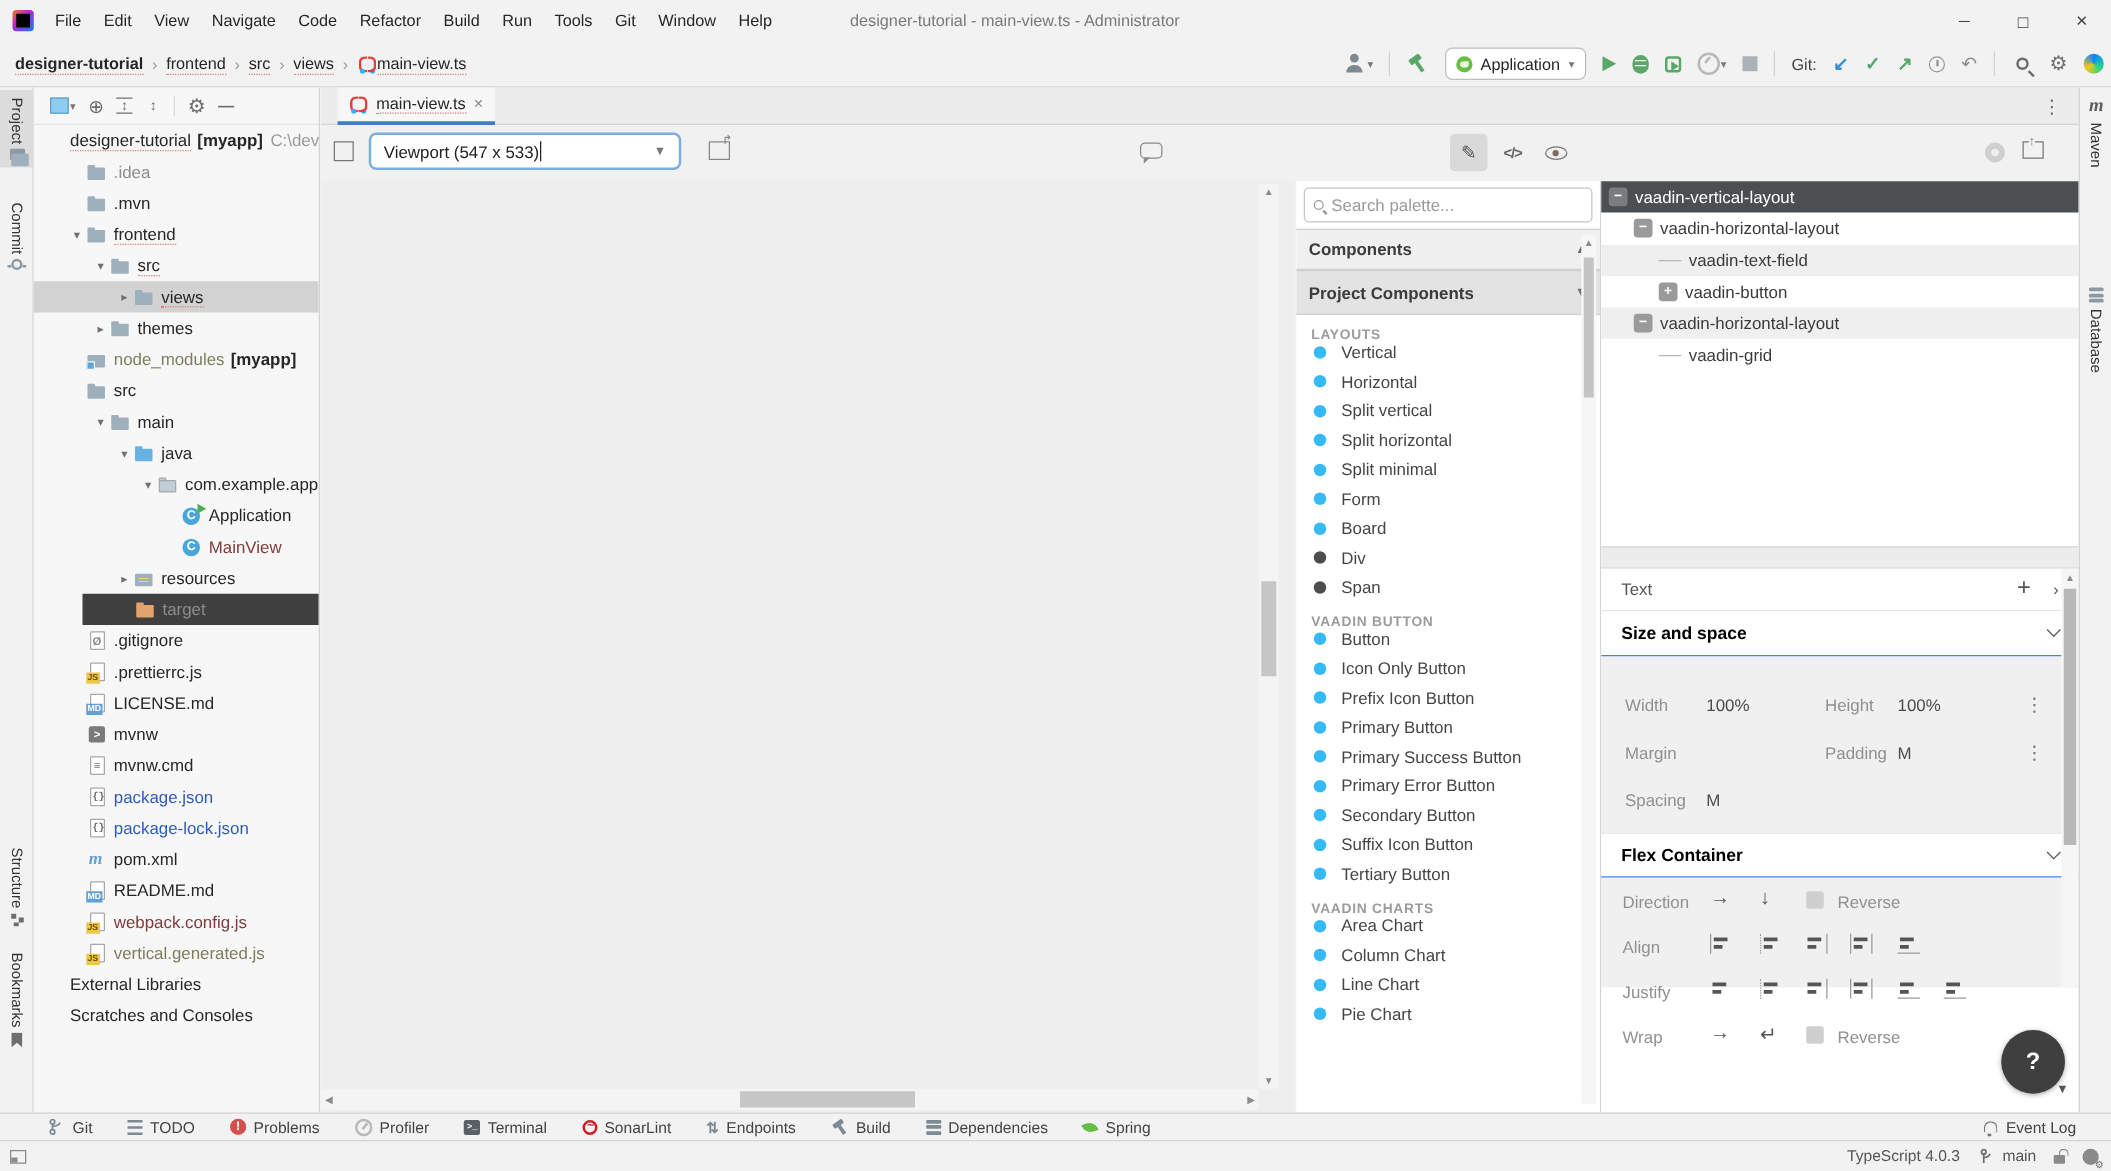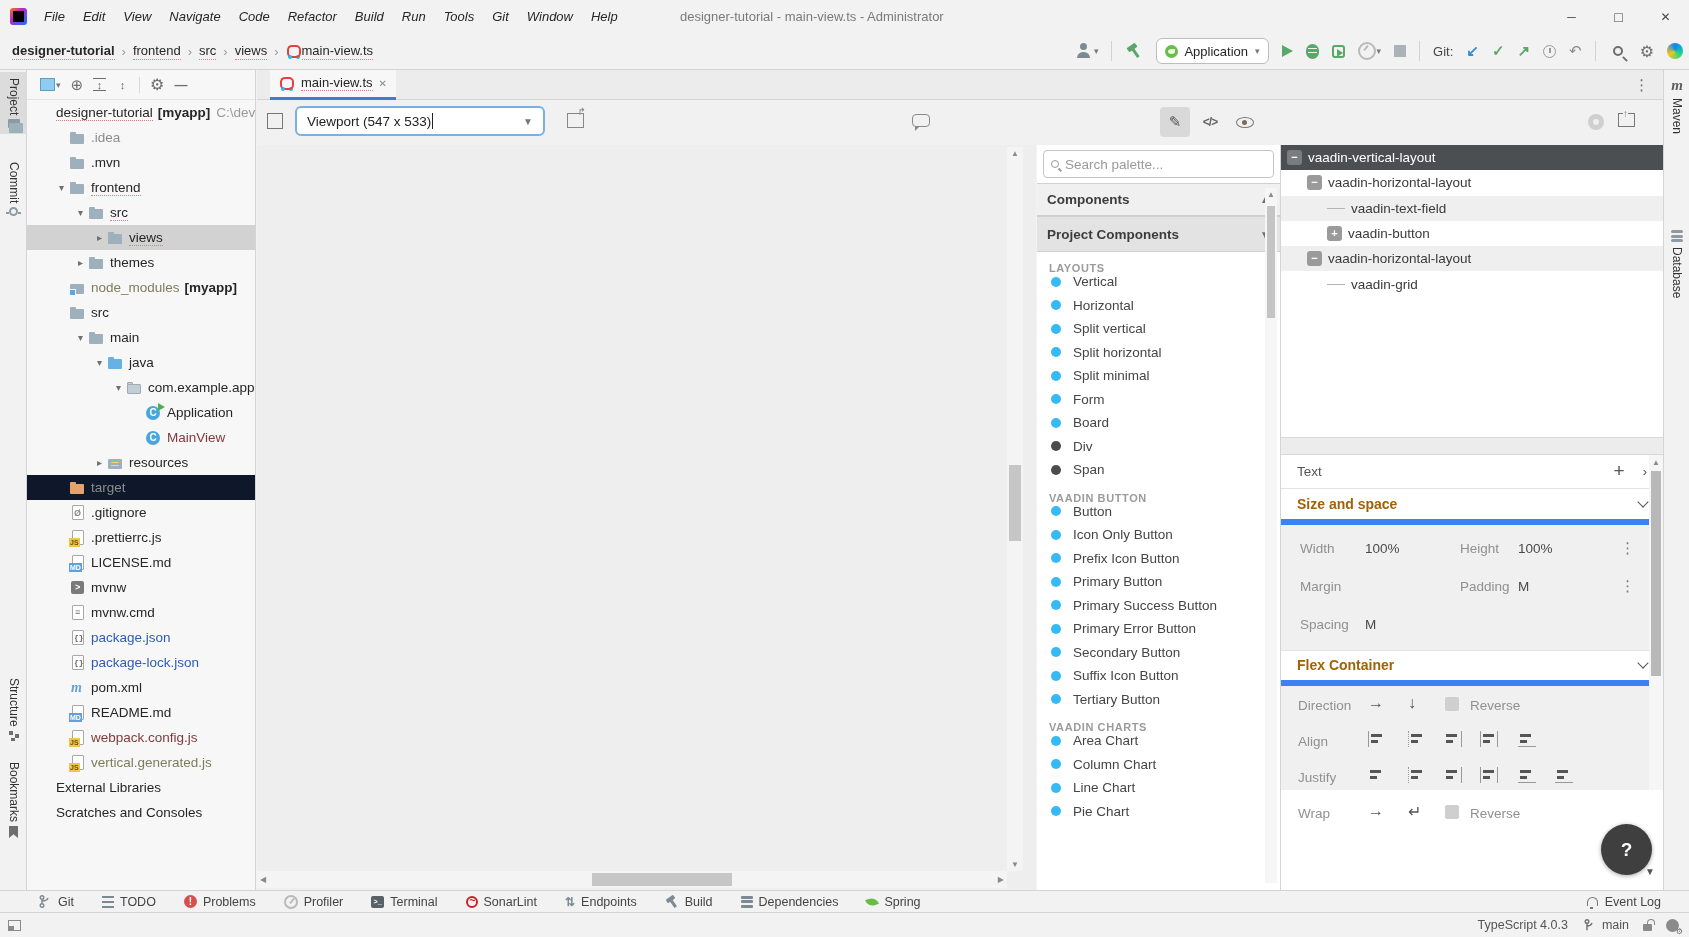--- a/index.html
+++ b/index.html
@@ -8,21 +8,21 @@
   .abs{position:absolute;}
   .flex{display:flex;align-items:center;}
   [data-interactable]{box-sizing:border-box;}
 
   
   .titlebar{left:0;top:0;width:1689px;height:33px;background:#f2f2f2;display:flex;align-items:center;}
   .app-logo{width:17px;height:17px;margin:0 8px 0 10px;border-radius:3px;
     background:linear-gradient(135deg,#f97a12 0%,#b925c9 40%,#087cfa 100%);position:relative;flex:none;}
   .app-logo::after{content:"";position:absolute;left:3px;top:3px;right:3px;bottom:3px;background:#000;}
   .menu{display:flex;height:100%;}
-  .mi{padding:10px 9px;display:flex;align-items:center;cursor:default;font-style:italic;}
+  .mi{padding:10px 9px;display:flex;align-items:center;cursor:default;}
   .win-title{position:absolute;left:680px;top:0;height:33px;display:flex;align-items:center;color:#7a7a7a;}
   .win-controls{margin-left:auto;display:flex;height:100%;}
   .wc{width:47px;height:100%;display:flex;align-items:center;justify-content:center;color:#444;font-size:12px;}
   .wc-min::before{content:"─";} .wc-max::before{content:"□";font-size:14px;} .wc-close::before{content:"✕";}
 
   
   .navbar{left:0;top:33px;width:1689px;height:37px;background:#f2f2f2;border-bottom:1px solid #d4d4d4;display:flex;align-items:center;}
   .crumbs{display:flex;align-items:center;padding-left:12px;}
   .crumb{display:flex;align-items:center;}
   .crumb + .crumb::before{content:"›";color:#9a9a9a;margin:0 7px;}
@@ -82,21 +82,21 @@
   .i-expand,.i-collapse{width:13px;height:13px;display:inline-flex;align-items:center;justify-content:center;color:#6e6e6e;font-size:11px;}
   .i-expand{border-top:1.5px solid #6e6e6e;border-bottom:1.5px solid #6e6e6e;}
   .pp-sep{width:1px;height:16px;background:#d8d8d8;}
   .i-minus{color:#6e6e6e;font-weight:bold;}
   .tree{font-size:13.5px;}
   .trow{height:25px;display:flex;align-items:center;white-space:nowrap;} .trow[data-depth="1"]{padding-left:27px;}
   .trow[data-depth="2"]{padding-left:46px;} .trow[data-depth="3"]{padding-left:65px;}
   .trow[data-depth="4"]{padding-left:84px;} .trow[data-depth="5"]{padding-left:103px;}
   .trow[data-plain="1"]{padding-left:26px;}
   .trow[data-row="selected"]{background:#d2d2d2;}
-  .trow[data-row="excluded"]{background:#0f172a;}
+  .trow[data-row="excluded"]{background:#404040;margin-left:39px;}
   .chev{width:15px;flex:none;color:#707070;font-size:10px;text-align:center;}
   .chev[data-chev="right"]::before{content:"▸";}
   .chev[data-chev="down"]::before{content:"▾";}
   .ti{width:19px;height:16px;position:relative;flex:none;}
   .ti::before,.ti::after{position:absolute;box-sizing:border-box;}
   [data-name="folder-icon"]::before,[data-name="java-folder-icon"]::before,[data-name="library-folder-icon"]::before,
   [data-name="resources-folder-icon"]::before,[data-name="target-folder-icon"]::before,[data-name="package-icon"]::before
     {content:"";left:1px;top:4px;width:14px;height:10px;background:#9db0bc;border-radius:1px;}
   [data-name="folder-icon"]::after,[data-name="java-folder-icon"]::after,
   [data-name="resources-folder-icon"]::after,[data-name="target-folder-icon"]::after,[data-name="package-icon"]::after
@@ -203,23 +203,23 @@
   .orow[data-shade="1"]{background:#efefef;}
   .badge{width:15px;height:15px;border-radius:3px;background:#9a9a9a;color:#fff;font:bold 11px/15px "Liberation Sans",sans-serif;
      text-align:center;margin-right:6px;flex:none;}
   .orow[data-sel="1"] .badge{background:#7a7d80;}
   .badge[data-badge="line"]{background:none;color:transparent;border-top:1.5px solid #b5b5b5;height:0;border-radius:0;width:18px;margin-top:1px;}
   .osplit{height:18px;background:#ececec;border-top:1px solid #d8d8d8;border-bottom:1px solid #d8d8d8;}
   .props{position:relative;height:335px;background:#f0f0f0;}
   .prow-head{height:34px;background:#fff;display:flex;align-items:center;padding:0 16px;border-bottom:1px solid #e3e3e3;color:#555;font-size:13.5px;}
   .prow-head .plus{margin-left:auto;font-size:19px;color:#555;}
   .prow-head .chevr{margin-left:18px;color:#555;font-size:13px;}
-  .psection{height:36px;background:#fff;display:flex;align-items:center;padding:0 16px;font-weight:bold;color:#a16207;font-size:14px;border-bottom:6px solid #3b82f6;}
+  .psection{height:36px;background:#fff;display:flex;align-items:center;padding:0 16px;font-weight:bold;color:#000000;font-size:14px;border-bottom:1px solid #3b82f6;}
   .psection .chevd{margin-left:auto;width:8px;height:8px;border-right:1.7px solid #555;border-bottom:1.7px solid #555;transform:rotate(45deg);margin-top:-4px;}
-  .pgrid{position:relative;height:125px;}
+  .pgrid{position:relative;height:125px;margin-top:16px;}
   .pgl{position:absolute;color:#909090;font-size:13.5px;}
   .pgv{position:absolute;color:#4a4a4a;font-size:13.5px;}
   .pkebab{position:absolute;color:#777;font-size:15px;right:28px;}
   .fxsection{border-top:1px solid #e3e3e3;}
   .fxgrid{position:relative;height:142px;}
   .fxic{position:absolute;width:18px;height:16px;}
   .arrow-ico{position:absolute;color:#555;font-size:16px;}
   .fx-cb{position:absolute;width:14px;height:14px;background:#cfcfcf;border-radius:2px;}
   .fx-lbl{position:absolute;color:#909090;font-size:13.5px;}
   .bars::before{content:"";position:absolute;left:2px;top:3px;width:11px;height:3px;background:#555;}

